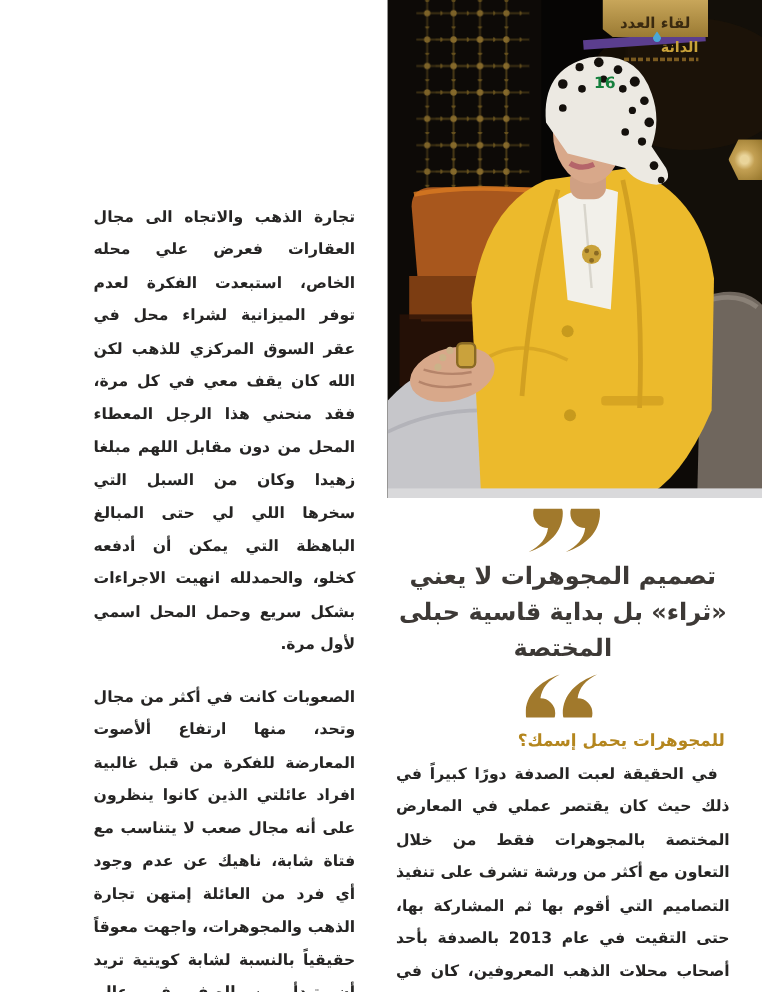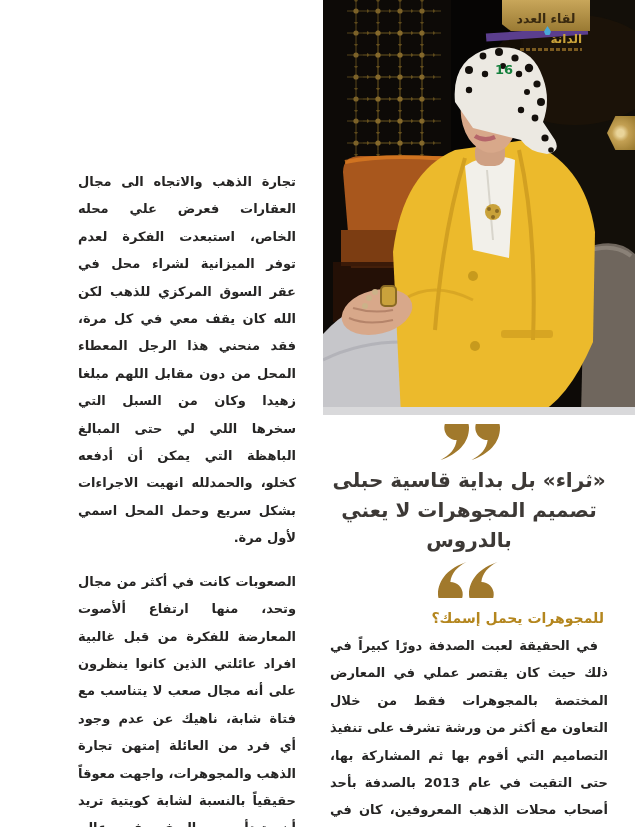--- a/index.html
+++ b/index.html
@@ -187,23 +187,23 @@
   </div>
 
   <div class="right-col">
     <div class="quote-icon quote-flip">
       <svg width="62" height="37" viewBox="0 0 62 37">
         <path d="M30 0 C12 6 0 18 0 34 A13 13 0 1 0 13 21 C14 12 20 5 30 0 Z" fill="#a1792c" transform="translate(0,1) scale(0.95)"></path>
         <path d="M30 0 C12 6 0 18 0 34 A13 13 0 1 0 13 21 C14 12 20 5 30 0 Z" fill="#a1792c" transform="translate(31,1) scale(0.95)"></path>
       </svg>
     </div>
     <div class="pull-quote">
+      <div>تصميم المجوهرات لا يعني</div>
       <div>«ثراء» بل بداية قاسية حبلى</div>
-      <div>تصميم المجوهرات لا يعني</div>
-      <div>بالدروس</div>
+      <div>المختصة</div>
     </div>
     <div class="quote-icon">
       <svg width="62" height="37" viewBox="0 0 62 37">
         <path d="M30 0 C12 6 0 18 0 34 A13 13 0 1 0 13 21 C14 12 20 5 30 0 Z" fill="#a1792c" transform="translate(0,1) scale(0.95)"></path>
         <path d="M30 0 C12 6 0 18 0 34 A13 13 0 1 0 13 21 C14 12 20 5 30 0 Z" fill="#a1792c" transform="translate(31,1) scale(0.95)"></path>
       </svg>
     </div>
     <p class="q-gold">للمجوهرات يحمل إسمك؟</p>
     <p class="answer-2">في الحقيقة لعبت الصدفة دورًا كبيراً في ذلك حيث كان يقتصر عملي في المعارض المختصة بالمجوهرات فقط من خلال التعاون مع أكثر من ورشة تشرف على تنفيذ التصاميم التي أقوم بها ثم المشاركة بها، حتى التقيت في عام 2013 بالصدفة بأحد أصحاب محلات الذهب المعروفين، كان في طريقة لإعتزال</p>
   </div>

